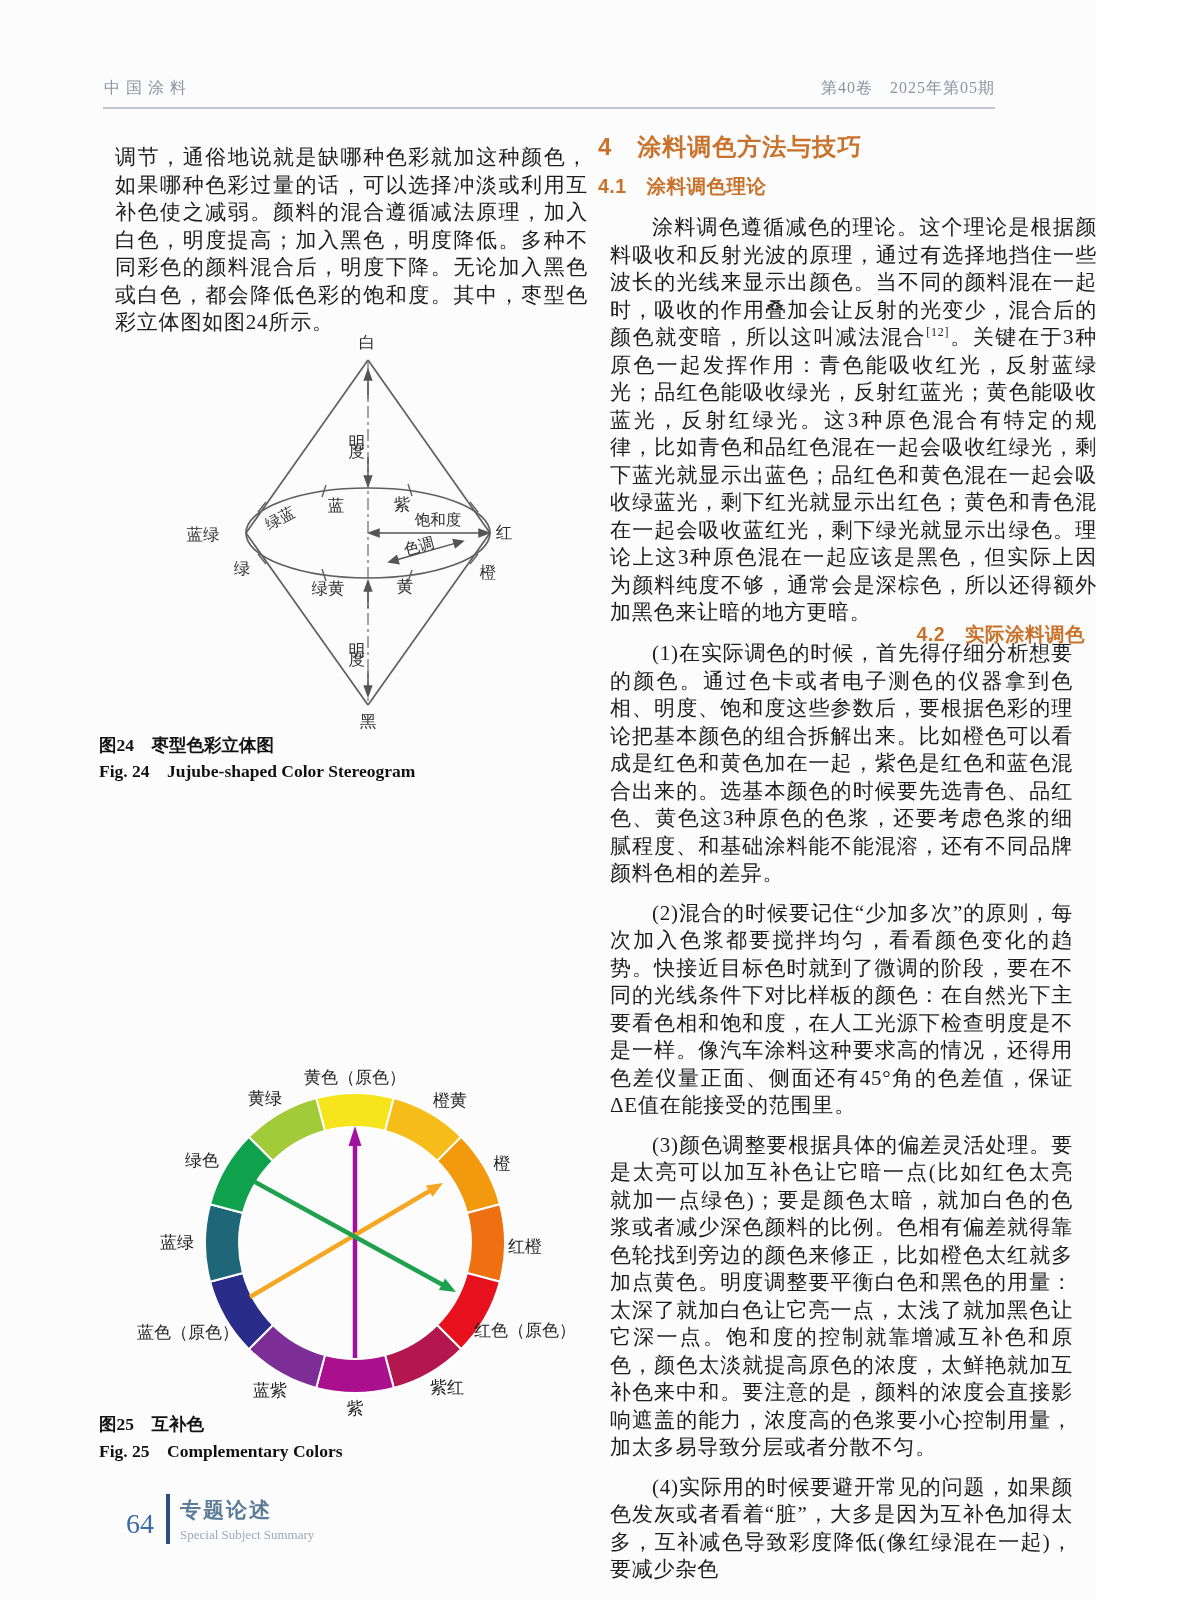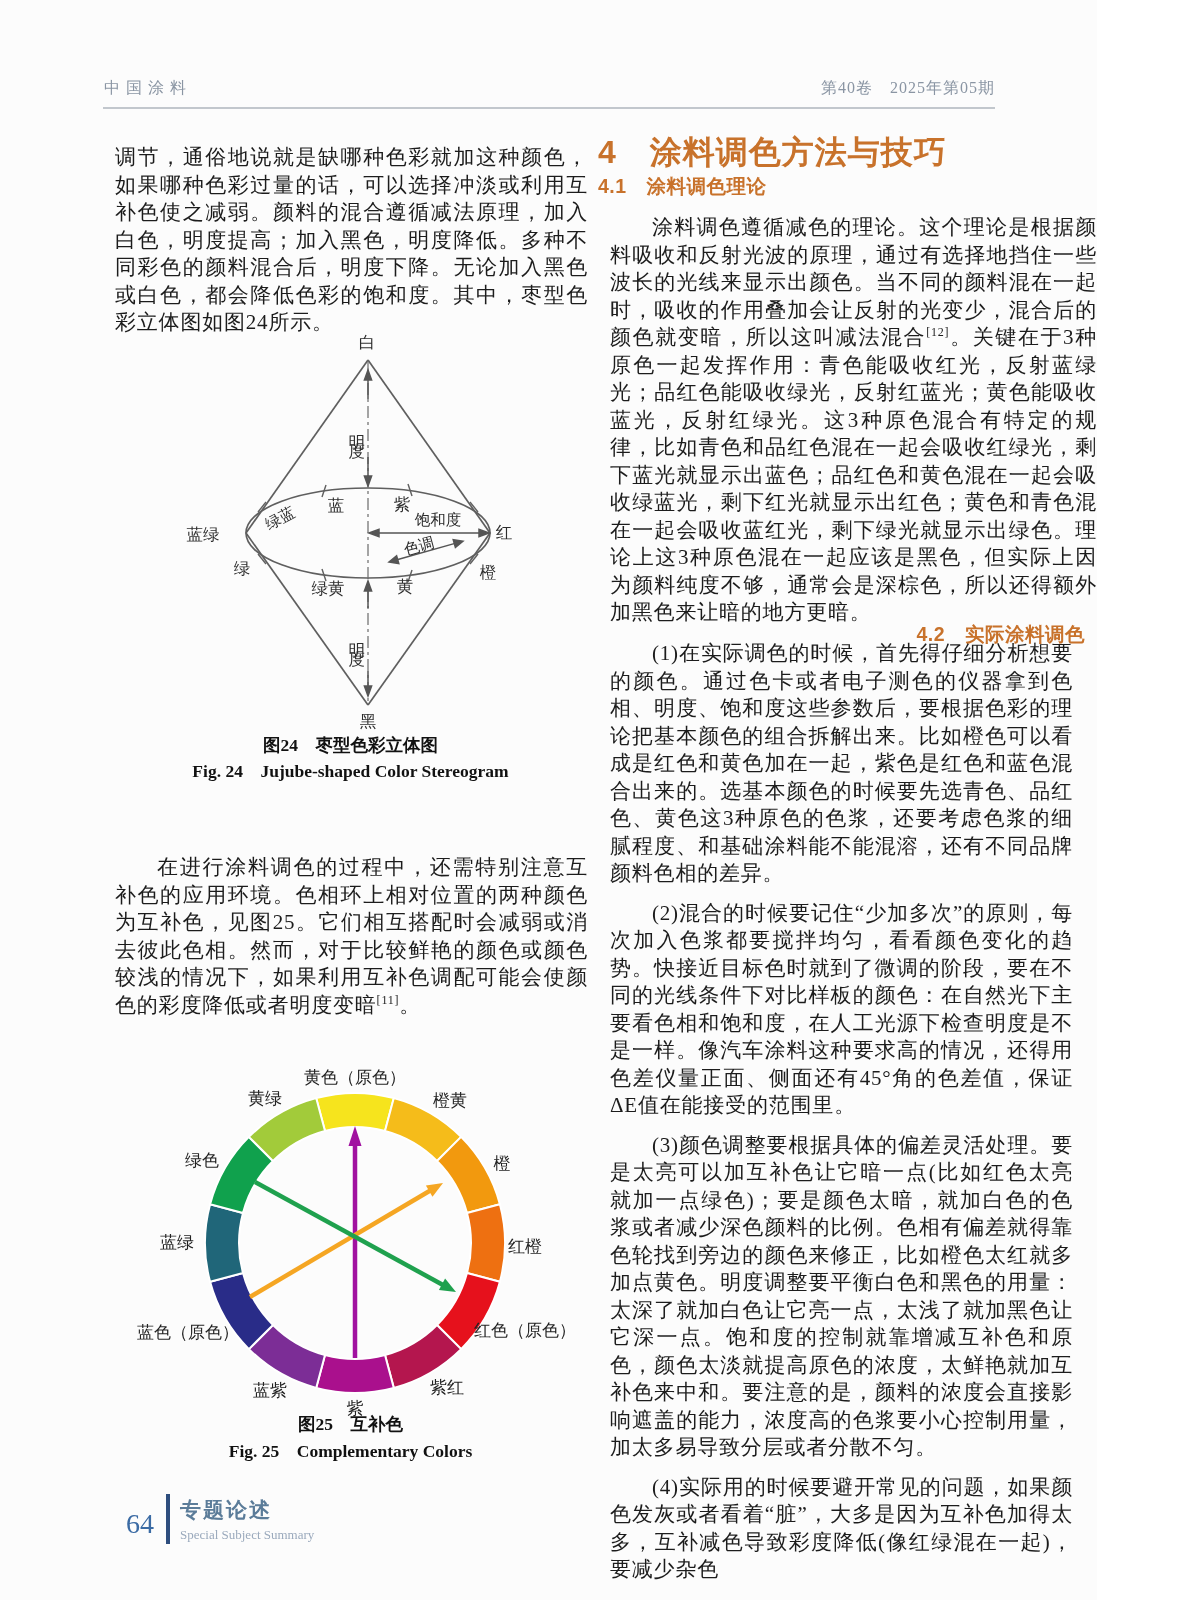--- a/index.html
+++ b/index.html
@@ -12,25 +12,25 @@
   
   .bt{font-size:21px;line-height:27.5px;letter-spacing:0.8px;text-align:justify;color:#1c1c1c;margin:12px;}
   .ind{text-indent:2em;}
   sup{font-size:12px;line-height:0;}
   
   .blk{position:absolute;}
   .col-l{left:103px;width:473px;}
   .col-r{left:598px;width:487px;}
   
   .h-main{font-family:"Liberation Sans","DejaVu Sans",sans-serif;font-weight:bold;
-          font-size:32px;color:#c8722b;letter-spacing:1px;margin:0;}
+          font-size:24px;color:#c8722b;letter-spacing:1px;margin:0;}
   .h-sub{font-family:"Liberation Sans","DejaVu Sans",sans-serif;font-weight:bold;
          font-size:19.5px;color:#c8722b;letter-spacing:0.5px;margin:0;}
   
-  .cap{position:absolute;left:114px;width:473px;text-align:center;font-weight:bold;
+  .cap{position:absolute;left:99px;width:473px;text-align:left;font-weight:bold;
        font-size:17.5px;color:#111;margin:0;}
   
   .flabel{position:absolute;transform:translate(-50%,-50%);white-space:nowrap;
           font-size:16.5px;color:#2d2d2d;line-height:1;}
   .flabel.small{font-size:15.5px;}
   .vert{writing-mode:vertical-rl;letter-spacing:7px;}
   .rot28{transform:translate(-50%,-50%) rotate(-28deg);}
   .rot15{transform:translate(-50%,-50%) rotate(-15deg);}
   .wlabel{position:absolute;transform:translate(-50%,-50%);white-space:nowrap;
           font-size:17px;color:#222;line-height:1;}
@@ -107,21 +107,20 @@
     <div class="flabel" style="left:92px;top:244px;">绿</div>
     <div class="flabel" style="left:338px;top:248px;">橙</div>
     <div class="flabel" style="left:178px;top:264px;">绿黄</div>
     <div class="flabel" style="left:255px;top:262px;">黄</div>
     <div class="flabel small" style="left:288px;top:195px;">饱和度</div>
     <div class="flabel small rot15" style="left:269px;top:221px;">色调</div>
   </div>
   <p class="cap" style="top:733px;">图24　枣型色彩立体图</p>
   <p class="cap" style="top:759px;">Fig. 24　Jujube-shaped Color Stereogram</p>
 
-  <p class="bt ind blk col-l" style="top:842px;"><span>在进行涂料调色的过程中，还需特别注意互补色的应用环境。色相环上相对位置的两种颜色为互补色，见图25。它们相互搭配时会减弱或消去彼此色相。然而，对于比较鲜艳的颜色或颜色较浅的情况下，如果利用互补色调配可能会使颜色的彩度降低或者明度变暗</span><sup>[11]</sup><span>。</span></p>
 
   <div class="blk" style="left:103px;top:1040px;width:472px;height:375px;">
     <svg width="472" height="375" viewBox="0 0 472 375">
       <g stroke="#ffffff" stroke-width="2">
         <path d="M213.2 58.1 A150 150 0 0 1 290.8 58.1 L282 91 A116 116 0 0 0 222 91 Z" fill="#F6E41D"></path>
         <path d="M290.8 58.1 A150 150 0 0 1 358.1 96.9 L334 121 A116 116 0 0 0 282 91 Z" fill="#F5BC1A"></path>
         <path d="M358.1 96.9 A150 150 0 0 1 396.9 164.2 L364 173 A116 116 0 0 0 334 121 Z" fill="#F2990E"></path>
         <path d="M396.9 164.2 A150 150 0 0 1 396.9 241.8 L364 233 A116 116 0 0 0 364 173 Z" fill="#EE7011"></path>
         <path d="M396.9 241.8 A150 150 0 0 1 358.1 309.1 L334 285 A116 116 0 0 0 364 233 Z" fill="#E6111C"></path>
         <path d="M358.1 309.1 A150 150 0 0 1 290.8 347.9 L282 315 A116 116 0 0 0 334 285 Z" fill="#B4164E"></path>

